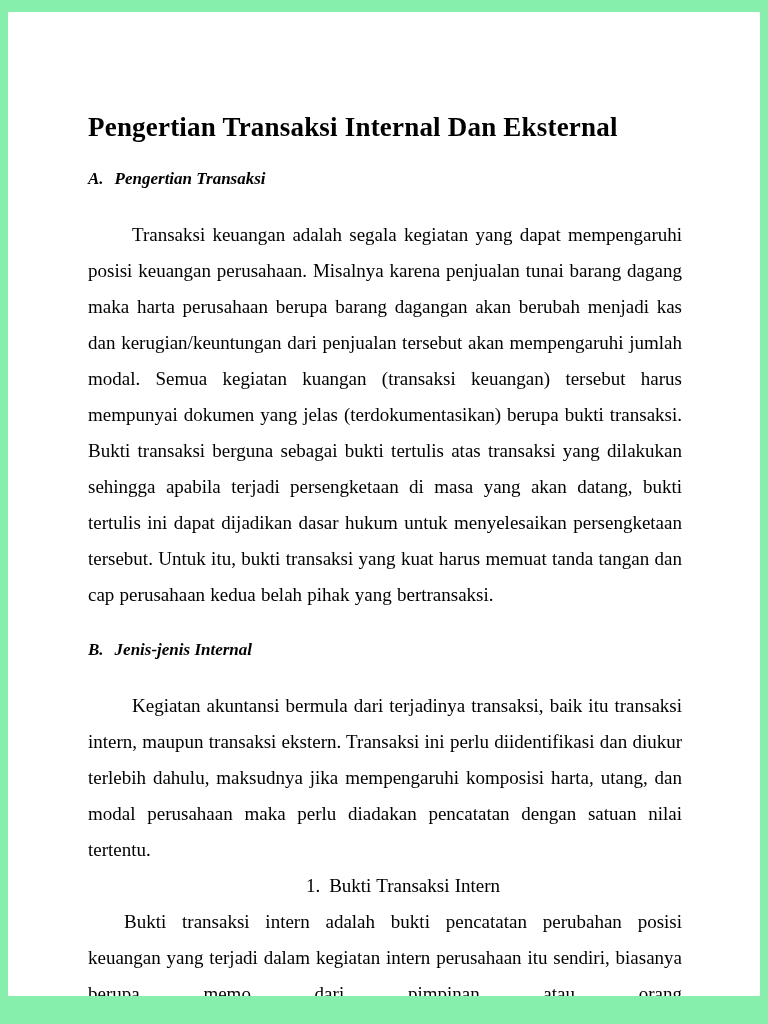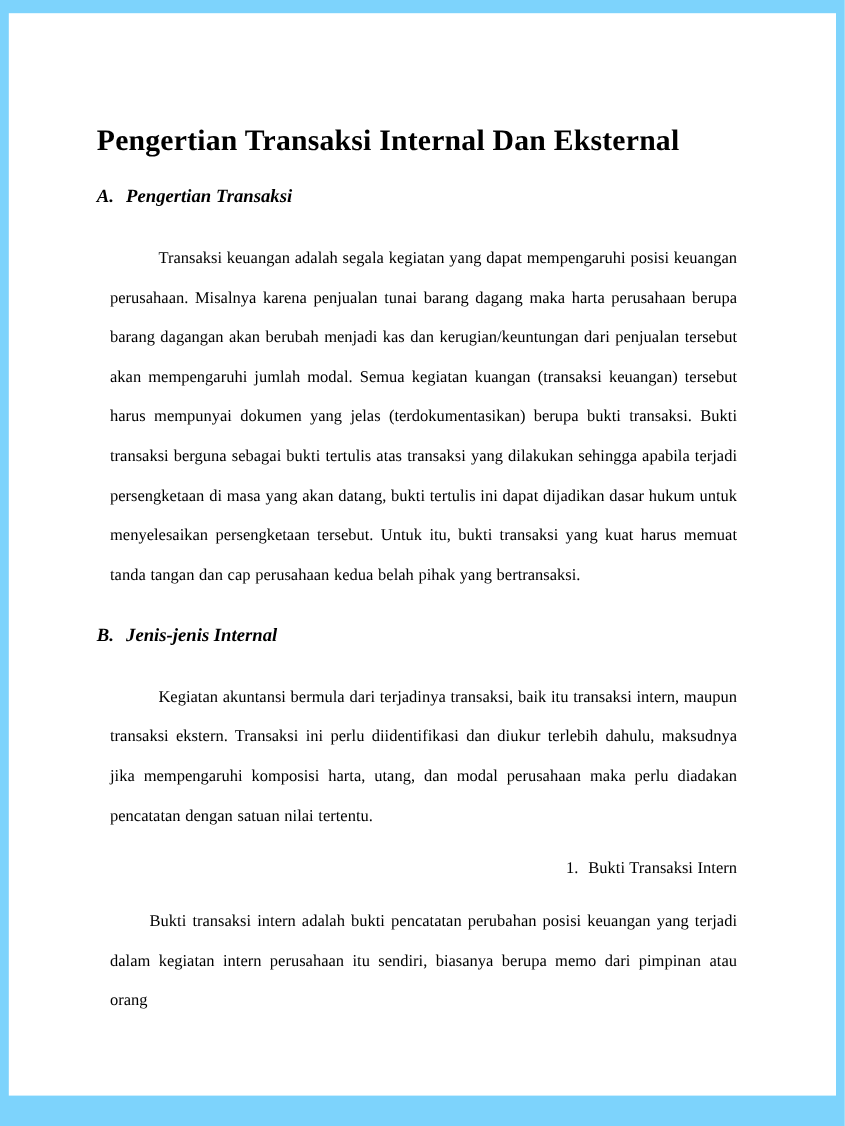--- a/index.html
+++ b/index.html
@@ -5,21 +5,21 @@
   * { box-sizing: border-box; }
   html, body { margin: 0; padding: 0; }
   body {
     background: #ebebeb;
     font-family: "Liberation Serif", serif;
   }
   .canvas {
     position: relative;
     width: 768px;
     height: 1024px;
-    background: #7dd3fc;
+    background: #86efac;
     overflow: hidden;
     margin: 0 auto;
   }
   .page {
     position: absolute;
     left: 8px;
     top: 12px;
     width: 752px;
     height: 984px;
     background: #ffffff;
@@ -41,33 +41,33 @@
     font-style: italic;
   }
   .heading .marker {
     display: inline-block;
     margin-right: 11px;
   }
   .heading-b {
     margin-top: 27px;
   }
   .body {
-    font-size: 15px;
+    font-size: 19px;
     line-height: 36px;
     text-align: justify;
-    margin: 12px;
+    margin: 0;
     word-spacing: 0.5px;
   }
   .indent-lg { text-indent: 44px; }
   .indent-md { text-indent: 36px; }
   .cutoff {
     text-align-last: justify;
     -moz-text-align-last: justify;
   }
-  .list-line { text-align: right; }
+  .list-line { text-align: center; }
   .list-line .list-marker {
     display: inline-block;
     margin-left: 36px;
     margin-right: 9px;
   }
 </style>
 </head>
 <body>
 
 <div class="canvas">

